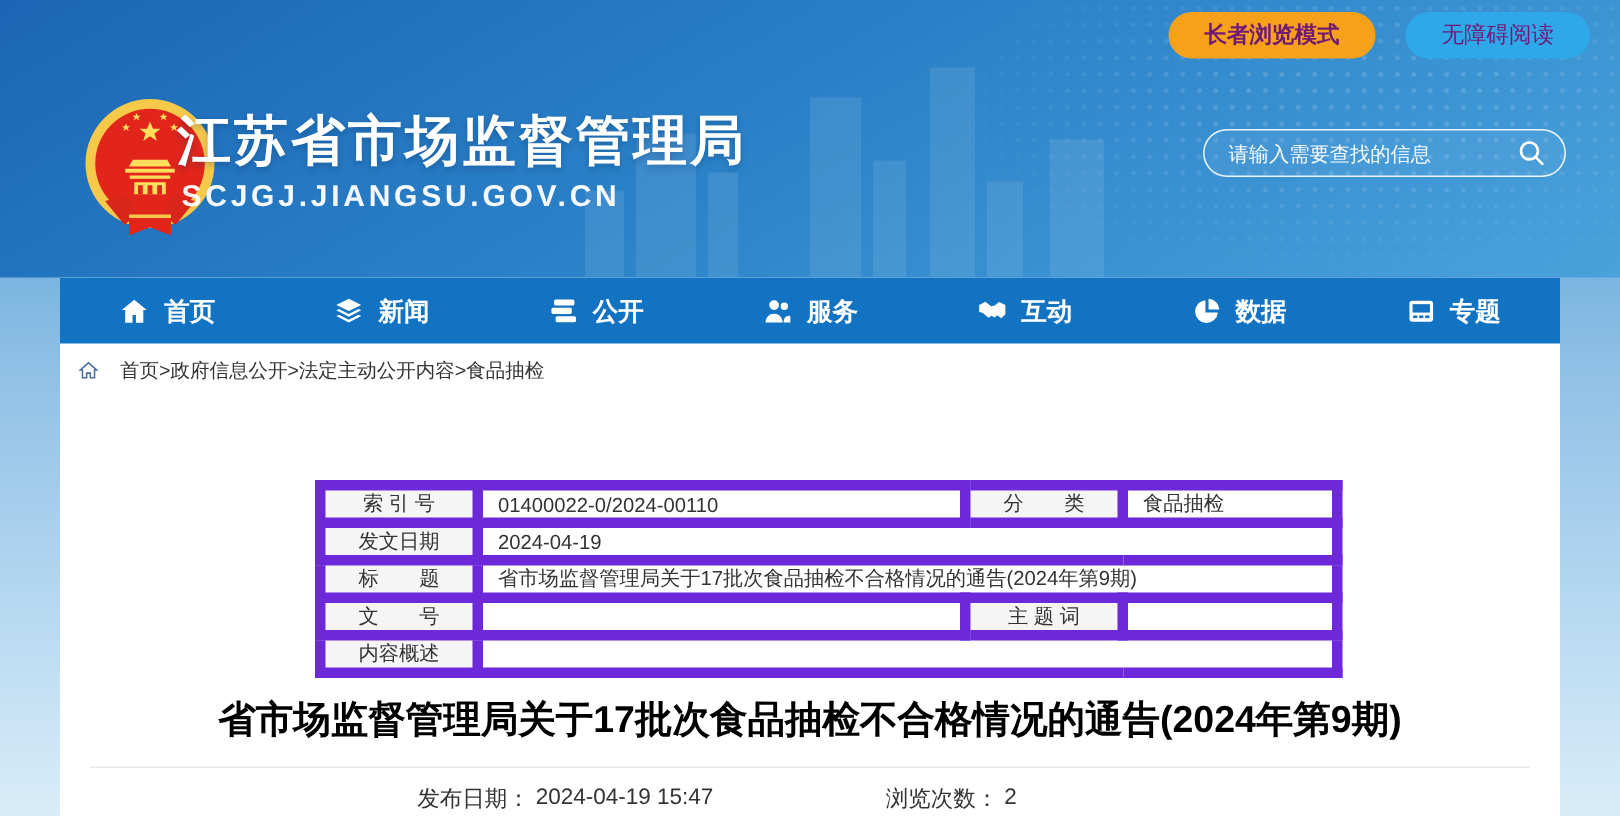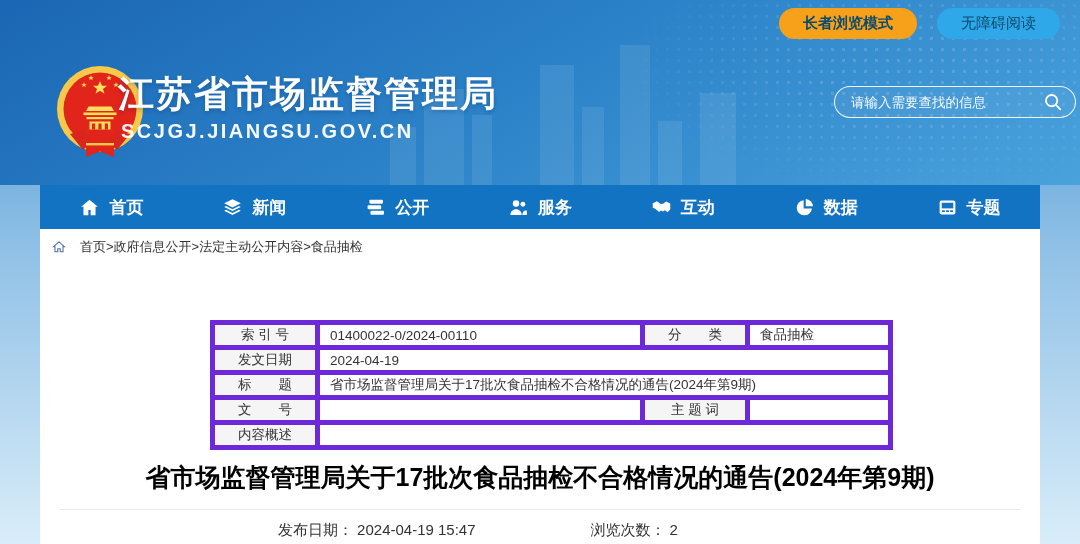--- a/index.html
+++ b/index.html
@@ -32,28 +32,28 @@
     text-shadow:0 2px 4px rgba(0,40,90,.28); white-space:nowrap;
   }
   .site-domain {
     position:absolute; left:121px; top:120px;
     font-size:20px; font-weight:bold; color:rgba(255,255,255,.95); letter-spacing:2.5px;
   }
 
   .pill {
     position:absolute; top:8px; height:31px; border-radius:16px;
     display:flex; align-items:center; justify-content:center;
-    font-size:15px; font-weight:bold; color:#0c4a6e; padding:12px 24px;
+    font-size:15px; font-weight:bold; color:#701a75; padding:12px 24px;
     cursor:pointer; white-space:nowrap;
   }
   .pill-orange { right:163px; background:#F7A11A; }
   .pill-blue   { right:20px;  background:#2FA8E9; font-weight:normal; }
 
   .search {
-    position:absolute; right:4px; top:86px; width:242px; height:32px;
+    position:absolute; right:36px; top:86px; width:242px; height:32px;
     border:1px solid rgba(255,255,255,.9); border-radius:16px;
     display:flex; align-items:center; padding:0 12px 0 16px;
     background:rgba(255,255,255,.05);
   }
   .search input {
     flex:1; background:transparent; border:none; outline:none;
     color:#fff; font-size:13.5px; font-family:inherit; min-width:0;
   }
   .search input::placeholder { color:rgba(255,255,255,.95); }
   .search-btn { width:20px; height:20px; cursor:pointer; flex:none; }
@@ -71,21 +71,21 @@
   .nav-item svg { width:21px; height:21px; flex:none; }
 
   .breadcrumb {
     display:flex; align-items:center; gap:14px;
     padding:9px 0 0 12px; font-size:13px; color:#333; cursor:pointer;
   }
   .breadcrumb svg { width:14px; height:14px; }
 
   table.info { border-collapse:collapse; margin:64px 0 0 170px; table-layout:fixed; }
   table.info td {
-    border:5px solid #6d28d9; height:25px; font-size:13.5px; color:#333;
+    border:7px solid #6d28d9; height:25px; font-size:13.5px; color:#333;
     overflow:hidden; white-space:nowrap;
   }
   td.lbl { background:#F5F5F5; text-align:center; color:#444; }
   td.val { padding:0 10px; }
 
   .article-title {
     margin-top:11px; text-align:center;
     font-size:25px; font-weight:bold; color:#000; white-space:nowrap;
   }
   .divider { margin:15px 20px 0; border-top:1px solid #E9E9E9; }

